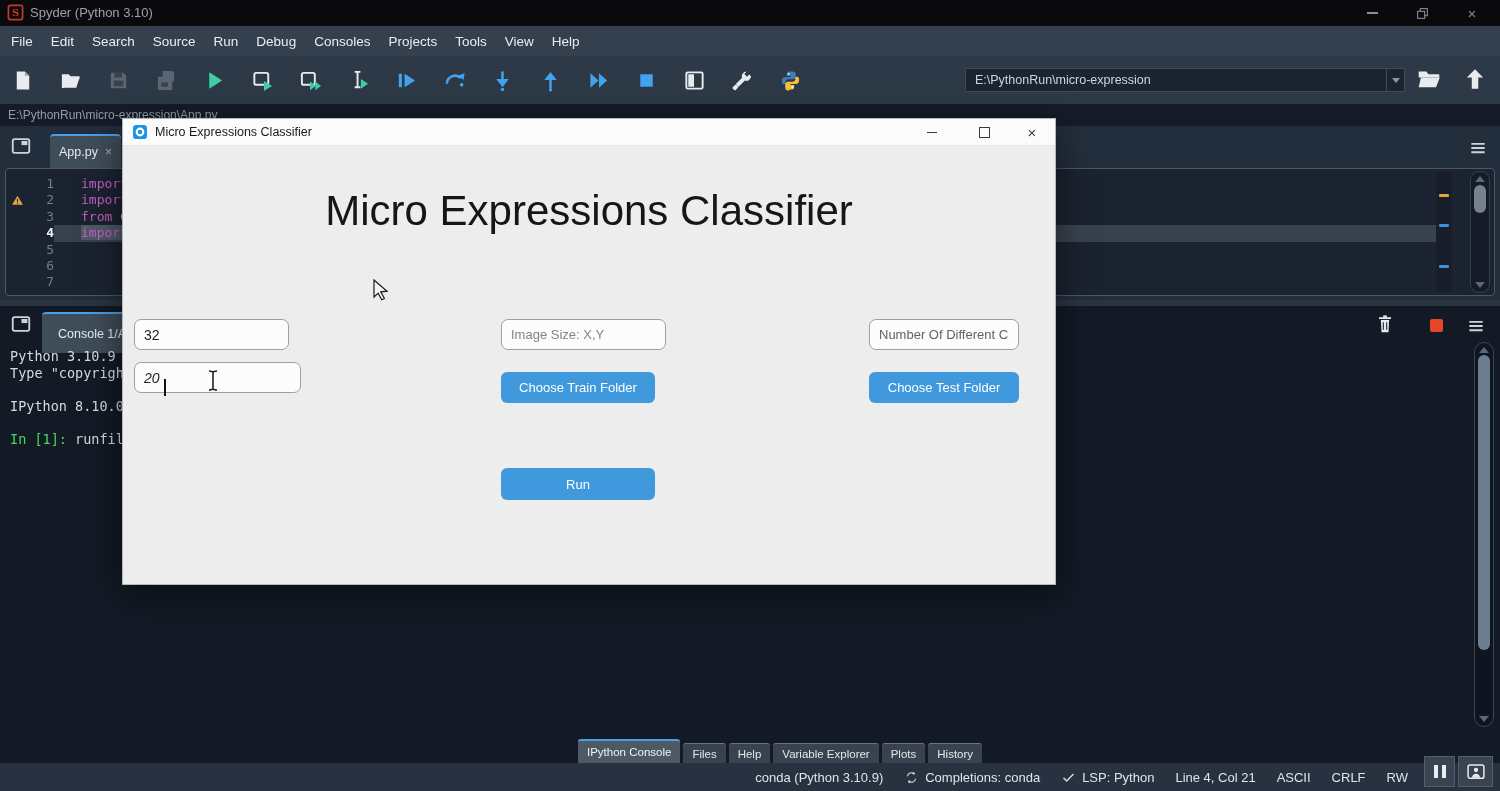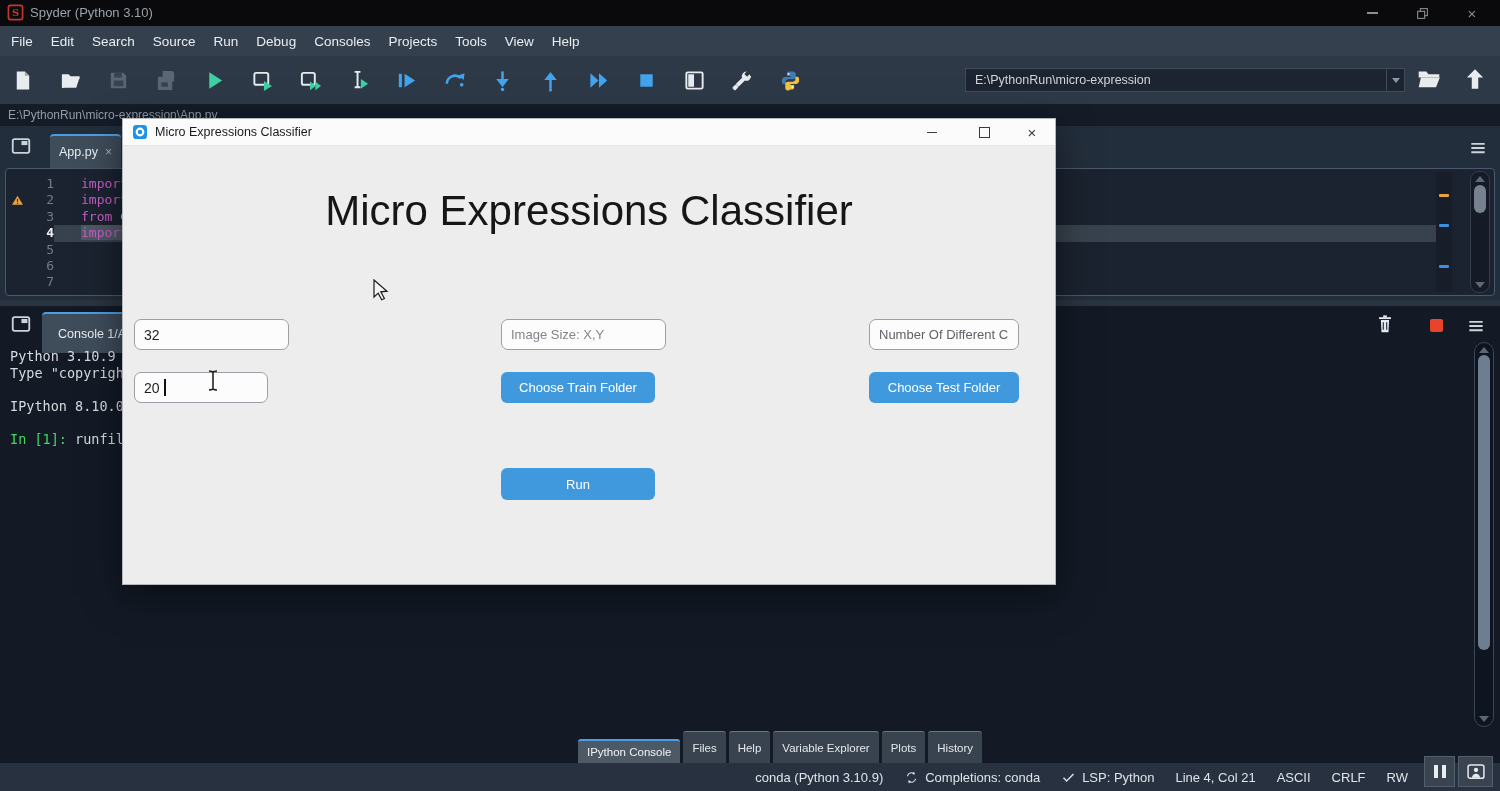--- a/index.html
+++ b/index.html
@@ -67,21 +67,21 @@
   #console .stopk{position:absolute;right:57px;top:13px;width:13px;height:13px;background:var(--stopred);border-radius:2px;}
   #console .ham{position:absolute;right:14px;top:10px;width:20px;height:20px;}
   #console-text{position:absolute;left:10px;top:42px;font-family:"DejaVu Sans Mono",monospace;font-size:13.5px;line-height:16.5px;}
   .c-fg{color:#d6dade;} .c-green{color:var(--pgreen);}
   #c-scroll{position:absolute;right:6px;top:36px;bottom:10px;width:20px;background:#0f1520;border:1px solid #3b4755;border-radius:10px;}
   #c-thumb{position:absolute;left:3px;top:12px;width:12px;height:295px;background:#6d7e90;border-radius:7px;}
 
   
   #bottomtabs{position:absolute;left:0;top:737px;width:1500px;height:26px;background:#131a26;}
   #bottomtabs .inner{position:absolute;left:578px;bottom:0;display:flex;align-items:flex-end;gap:3px;}
-  .btab{height:32px;display:flex;align-items:center;padding:0 9px;font-size:11.5px;color:#e2e7eb;background:#39434f;border-radius:3px 3px 0 0;border-top:1px solid #6a7682;}
+  .btab{height:20px;display:flex;align-items:center;padding:0 9px;font-size:11.5px;color:#e2e7eb;background:#39434f;border-radius:3px 3px 0 0;border-top:1px solid #6a7682;}
   .btab.active{height:24px;background:#4d5965;border-top:2px solid var(--accent);color:#f0f3f6;}
 
   
   #statusbar{position:absolute;left:0;top:763px;width:1500px;height:28px;background:#273140;display:flex;align-items:center;justify-content:flex-end;padding-right:92px;gap:21px;}
   .st-item{display:flex;align-items:center;gap:6px;font-size:13px;color:#dfe4e8;}
   .st-item svg{width:15px;height:15px;}
   .corner-btn{position:absolute;top:756px;height:31px;background:#3a4451;border:1px solid #525e6b;display:flex;align-items:center;justify-content:center;z-index:5;}
   #pause-btn{left:1424px;width:31px;}
   #present-btn{left:1458px;width:35px;}
   #pause-btn .b{width:4px;height:13px;background:#e9edf0;margin:0 2px;}
@@ -94,21 +94,21 @@
   #dtitle .dlabel{position:absolute;left:32px;top:6px;font-size:12.5px;color:#1b1b1b;}
   .dctl{position:absolute;top:0;width:30px;height:27px;display:flex;align-items:center;justify-content:center;color:#3a3a3a;}
   #dmin{left:794px;} #dmax{left:846px;} #dclose{left:894px;font-size:15px;}
   #dmin .bar{width:10px;height:1.5px;background:#3a3a3a;}
   #dmax .box{width:11px;height:11px;border:1.4px solid #3a3a3a;}
   #dheading{position:absolute;left:0;right:0;top:68px;text-align:center;font-size:42px;color:#161616;letter-spacing:0;}
   .dinput{position:absolute;height:31px;background:#fcfcfc;border:1.6px solid #9aa0a6;border-radius:7px;font-family:"Liberation Sans",sans-serif;font-size:14px;color:#1f1f1f;padding:8px 9px;outline:none;}
   .dinput::placeholder{color:#80868b;opacity:1;}
   #in-classes::placeholder{color:#5f6368;}
   #in-batch{left:11px;top:200px;width:155px;}
-  #in-epochs{left:11px;top:253px;width:134px;}
+  #in-epochs{left:11px;top:243px;width:167px;font-style:italic;}
   #in-imgsize{left:378px;top:200px;width:165px;font-size:13px;}
   #in-classes{left:746px;top:200px;width:150px;font-size:13px;}
   .dbtn{position:absolute;height:31px;background:var(--btnblue);border:none;border-radius:6px;color:#fff;font-family:"Liberation Sans",sans-serif;font-size:13px;}
   #btn-train{left:378px;top:253px;width:154px;}
   #btn-test{left:746px;top:253px;width:150px;}
   #btn-run{left:378px;top:349px;width:154px;height:32px;}
   #caret{position:absolute;left:41px;top:260px;width:1.5px;height:17px;background:#111;z-index:11;}
 
   
   #cursor-arrow{position:absolute;left:372px;top:279px;width:17px;height:23px;z-index:50;}

